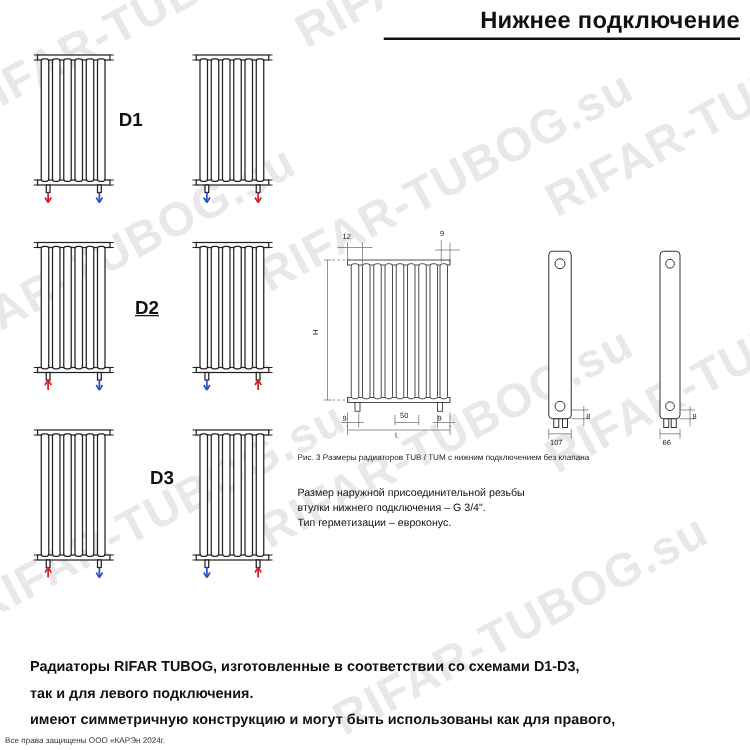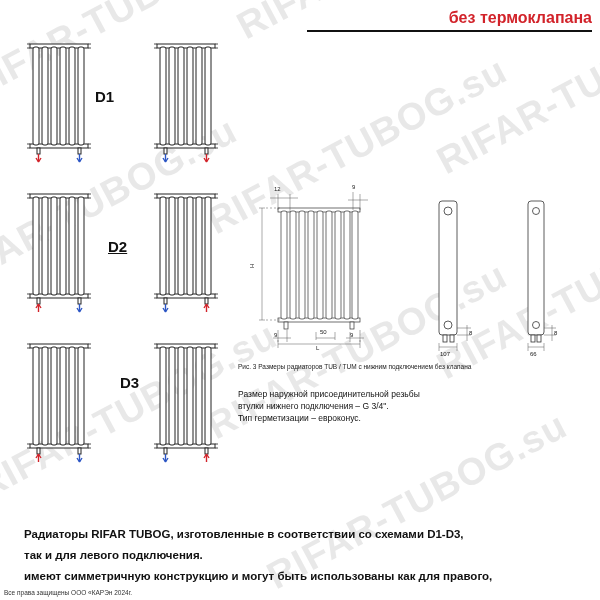--- a/index.html
+++ b/index.html
@@ -133,21 +133,21 @@
     <div class="wm-text" style="font-size:38px; left:-70px; top:265px; transform:rotate(-28deg);">RIFAR-TUBOG.su</div>
     <div class="wm-text" style="font-size:38px; left:200px; top:205px; transform:rotate(-28deg);">RIFAR-TUBOG.su</div>
     <div class="wm-text" style="font-size:38px; left:430px; top:145px; transform:rotate(-28deg);">RIFAR-TUBOG.su</div>
     <div class="wm-text" style="font-size:38px; left:-30px; top:470px; transform:rotate(-28deg);">RIFAR-TUBOG.su</div>
     <div class="wm-text" style="font-size:38px; left:200px; top:410px; transform:rotate(-28deg);">RIFAR-TUBOG.su</div>
     <div class="wm-text" style="font-size:38px; left:430px; top:350px; transform:rotate(-28deg);">RIFAR-TUBOG.su</div>
     <div class="wm-text" style="font-size:38px; left:260px; top:560px; transform:rotate(-28deg);">RIFAR-TUBOG.su</div>
   </div>
 
   <div class="header">
-    <div class="line2">без термоклапана</div>
+    <div class="line1">Нижнее подключение</div>
   </div>
   <div class="header-rule"></div>
 
   <div class="rad" style="left:24px; top:36px;">
     <svg width="70" height="130" viewBox="0 0 70 130">
       <g stroke="#222" stroke-width="1" fill="#fff">
         <rect x="6" y="8" width="58" height="4"></rect>
         <rect x="6" y="108" width="58" height="4"></rect>
         <g>
           <rect x="9" y="11" width="6" height="98" rx="2"></rect>

